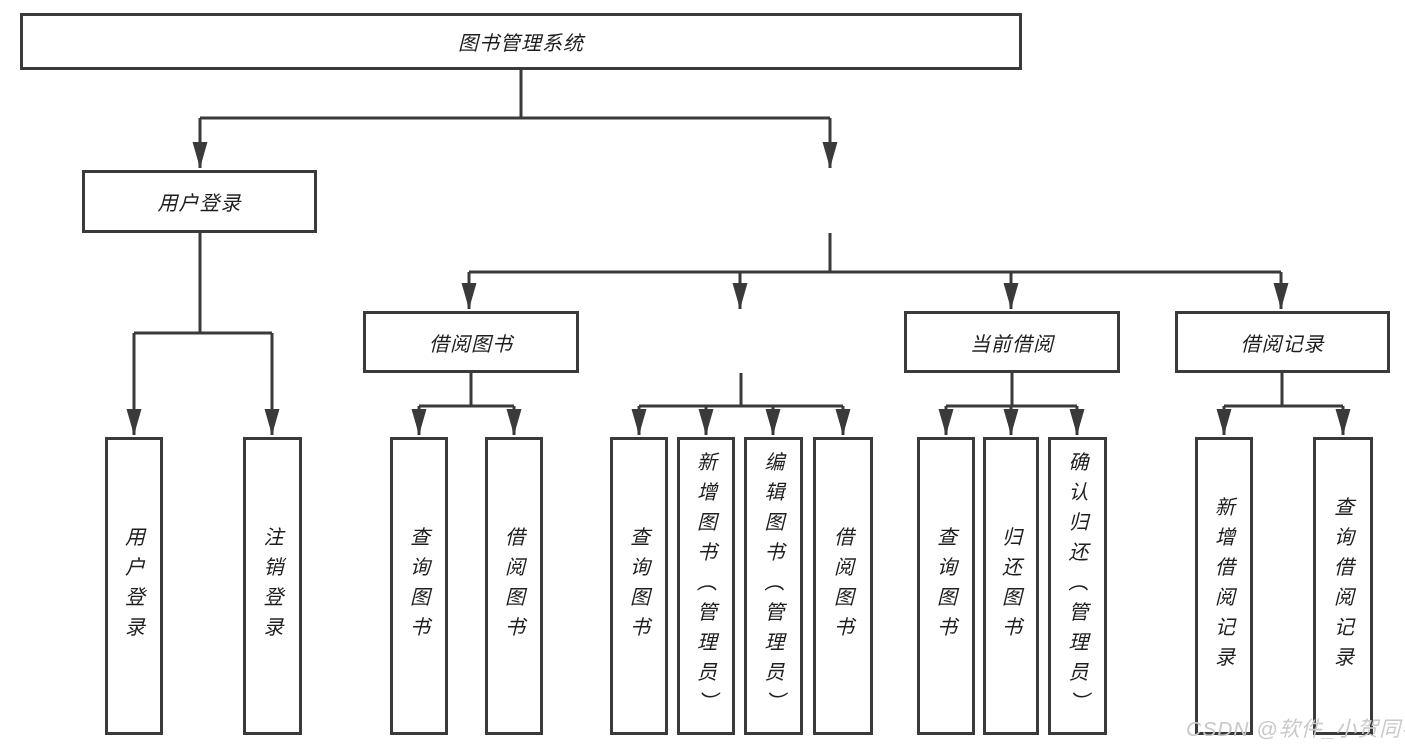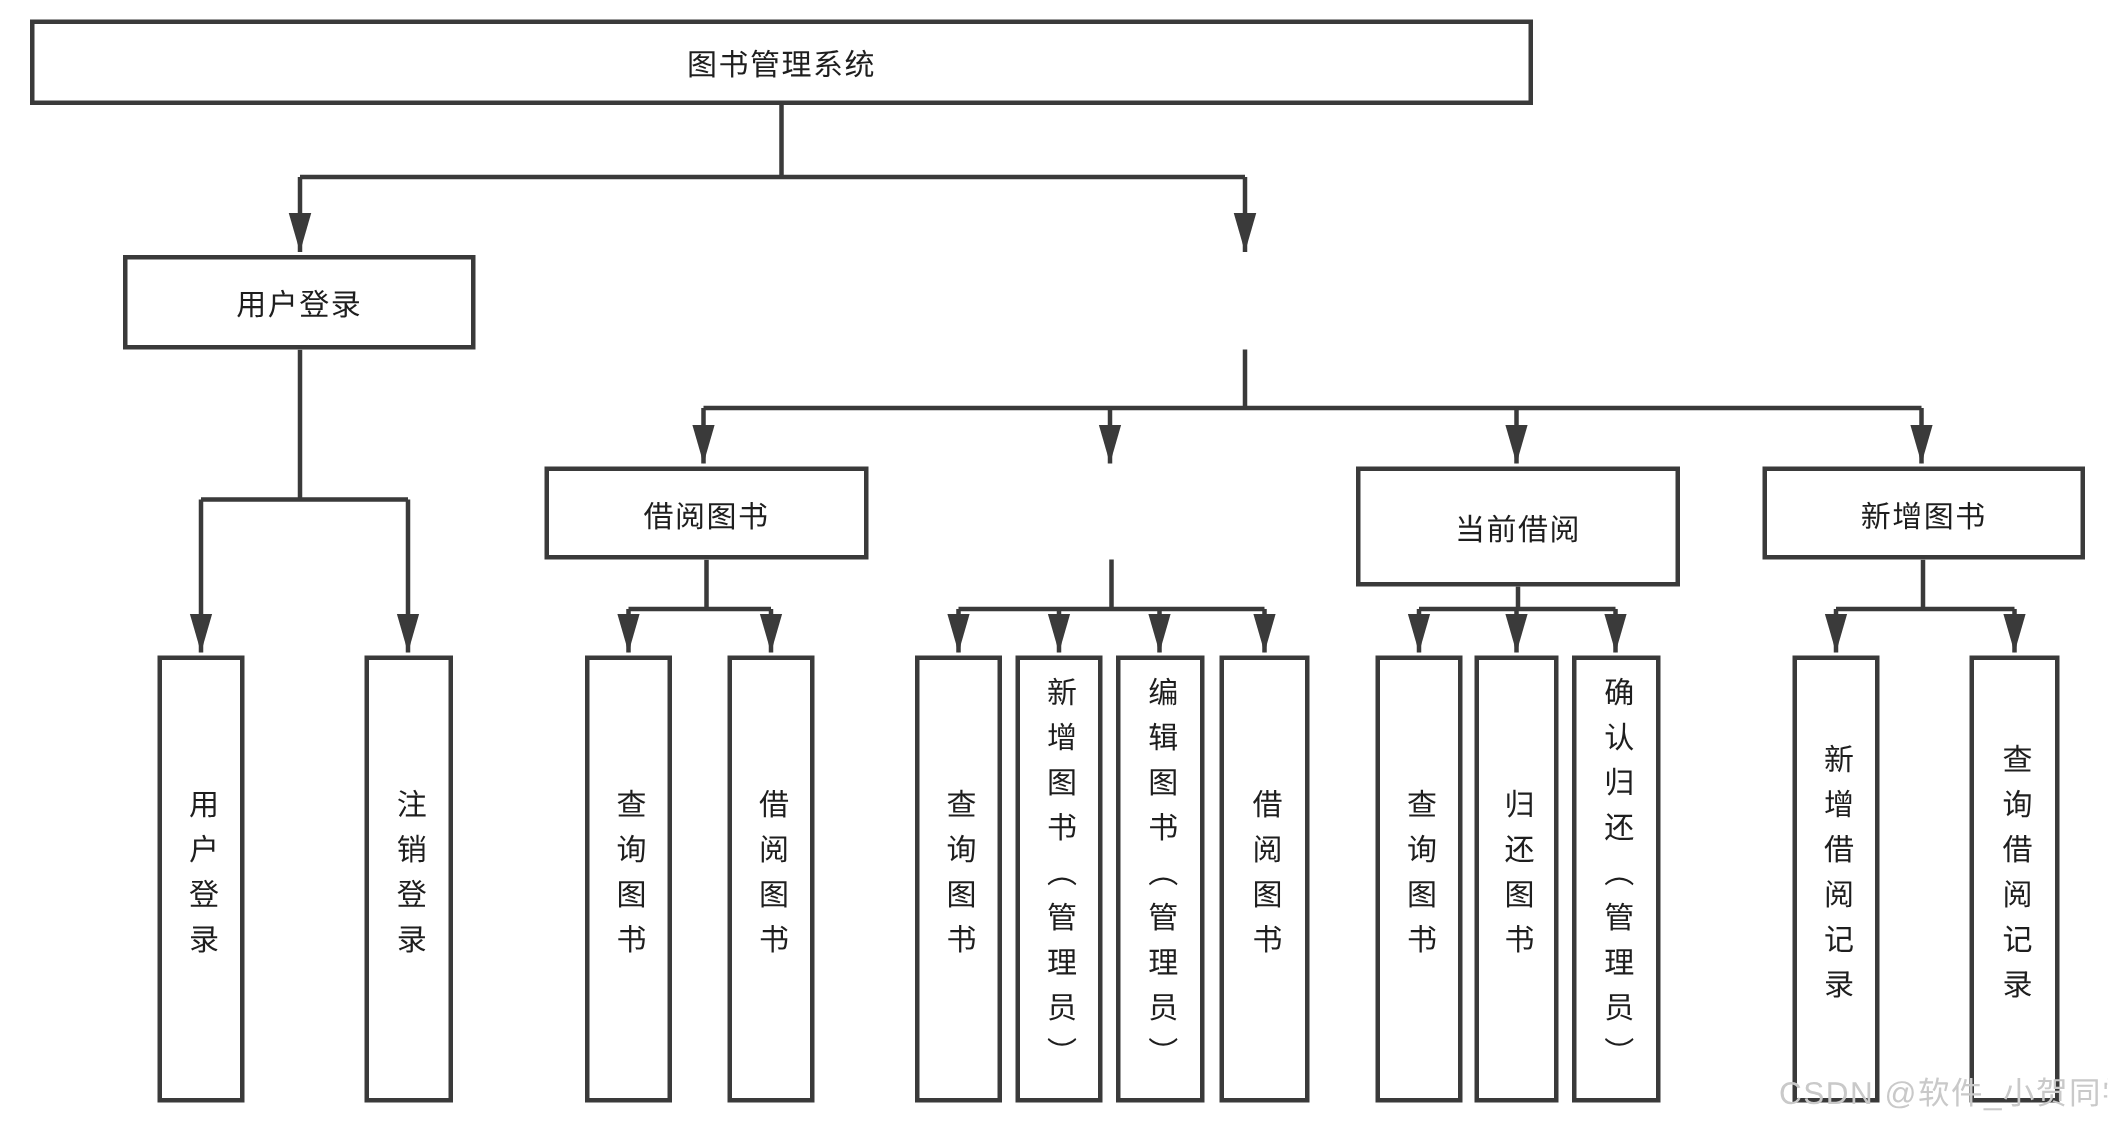--- a/index.html
+++ b/index.html
@@ -11,20 +11,21 @@
   * { margin: 0; padding: 0; box-sizing: border-box; }
   html, body { background: var(--bg); }
   body { font-family: "Liberation Sans", "DejaVu Sans", sans-serif; }
 
   .stage {
     position: relative;
     width: 1405px;
     height: 747px;
     background: var(--bg);
     overflow: hidden;
+    font-style: italic;
   }
 
   .connectors {
     position: absolute;
     left: 0; top: 0;
     width: 1405px; height: 747px;
     z-index: 1;
   }
   .connectors path, .connectors line {
     stroke: var(--line);
@@ -116,25 +117,25 @@
     <span>图书管理系统</span>
   </div>
 
   <div class="box h" style="left:82px; top:170px; width:235px; height:63px">
     <span>用户登录</span>
   </div>
 
   <div class="box h" style="left:363px; top:311px; width:216px; height:62px">
     <span>借阅图书</span>
   </div>
-  <div class="box h" style="left:904px; top:311px; width:216px; height:80px">
+  <div class="box h" style="left:904px; top:311px; width:216px; height:62px">
     <span>当前借阅</span>
   </div>
   <div class="box h" style="left:1175px; top:311px; width:215px; height:62px">
-    <span>新增图书</span>
+    <span>借阅记录</span>
   </div>
 
   <div class="box v" style="left:105px; top:437px; width:58px; height:298px">
     <span>用户登录</span>
   </div>
   <div class="box v" style="left:243px; top:437px; width:59px; height:298px">
     <span>注销登录</span>
   </div>
 
   <div class="box v" style="left:390px; top:437px; width:58px; height:298px">

